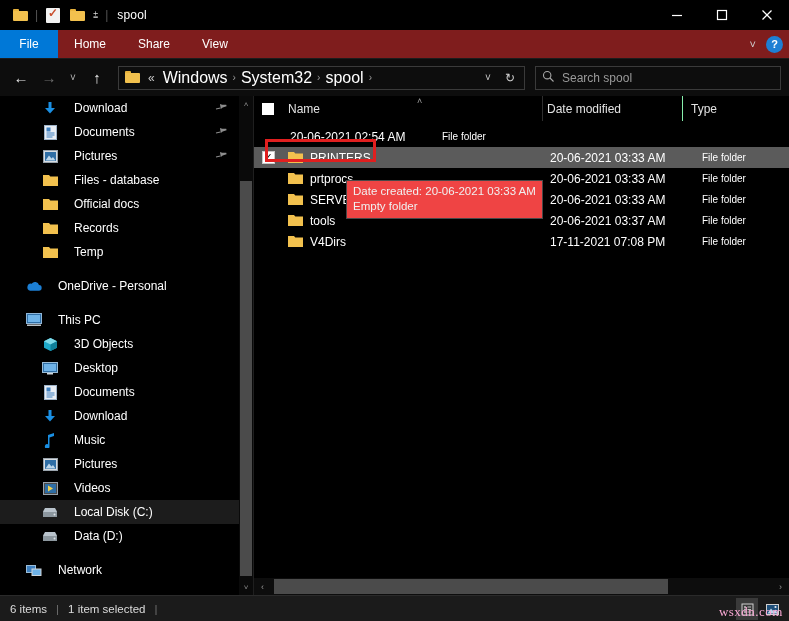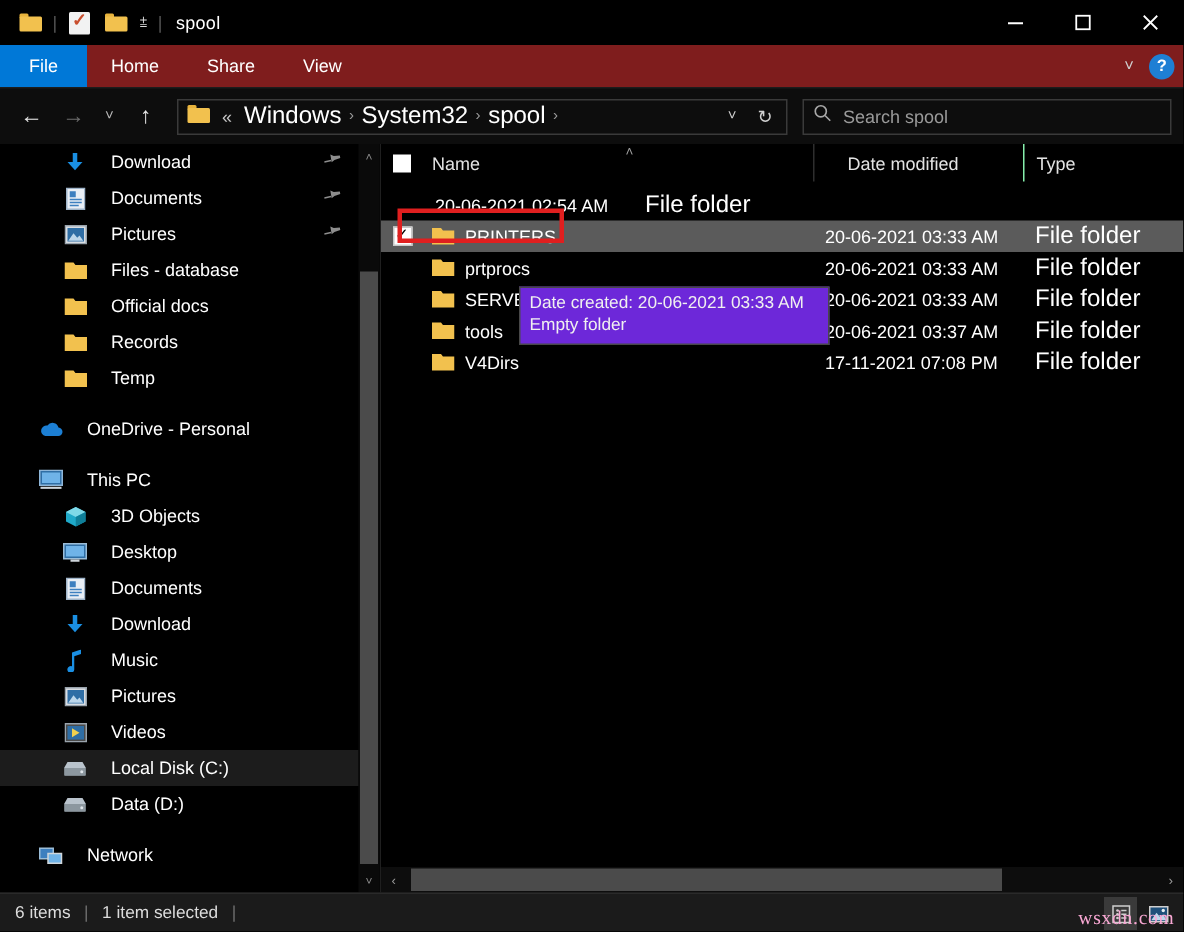--- a/index.html
+++ b/index.html
@@ -164,51 +164,51 @@
     height: 25px; flex: 0 0 25px; display: flex; align-items: center;
     background: #000000; position: relative;
   }
   .colhead .cell {
     font-size: 12px; color: #e2e2e2; height: 25px; display: flex; align-items: center;
     position: relative;
   }
   .col-chk { width: 28px; flex: 0 0 28px; display: flex; align-items: center; justify-content: center; }
   .hdr-chkbox { width: 12px; height: 12px; background: #ffffff; }
   .col-name { width: 260px; flex: 0 0 260px; padding-left: 6px; }
-  .col-date { width: 140px; flex: 0 0 140px; padding-left: 22px; border-left: 1px solid #2e2e2e; }
+  .col-date { width: 140px; flex: 0 0 140px; padding-left: 4px; border-left: 1px solid #2e2e2e; }
   .col-type { width: 100px; flex: 0 0 100px; padding-left: 8px; border-left: 1px solid #86efac; }
   .sortcaret {
     position: absolute; left: 135px; top: 0px; color: #9e9e9e; font-size: 9px;
   }
   .filelist { flex: 1 1 auto; position: relative; overflow: hidden; }
   .frow {
     height: 21px; display: flex; align-items: center; position: relative;
   }
   .frow.sel { background: #5b5b5b; }
   .fr-chk { width: 28px; flex: 0 0 28px; display: flex; align-items: center; justify-content: center; }
   .rowchk {
     width: 13px; height: 13px; background: #ffffff; border: 1px solid #c8c8c8;
     display: flex; align-items: center; justify-content: center;
     color: #000; font-size: 11px; line-height: 1;
   }
   .fr-name {
     width: 260px; flex: 0 0 260px; display: flex; align-items: center; gap: 7px; padding-left: 6px;
   }
   .fr-label { font-size: 12px; color: #ffffff; white-space: nowrap; }
   .fr-date { width: 140px; flex: 0 0 140px; font-size: 12px; color: #ffffff; padding-left: 8px; white-space: nowrap; }
-  .fr-type { width: 100px; flex: 0 0 100px; font-size: 16px; color: #ffffff; padding-left: 8px; white-space: nowrap; }
+  .fr-type { width: 100px; flex: 0 0 100px; font-size: 10px; color: #ffffff; padding-left: 8px; white-space: nowrap; margin-left: 12px; }
 
   
   .redbox {
     position: absolute; border: 3px solid #e01f1f; pointer-events: none;
   }
   
   .tooltip {
-    position: absolute; background: #6d28d9; border: 1px solid #484848;
-    padding: 3px 16px 4px 6px; z-index: 30; margin-top: 11px;
+    position: absolute; background: #ef4444; border: 1px solid #484848;
+    padding: 3px 6px 4px 6px; z-index: 30;
   }
   .tt-line { font-size: 11.5px; color: #f0f0f0; white-space: nowrap; line-height: 15px; }
 
   
   .hbar {
     height: 17px; flex: 0 0 17px; background: #0d0d0d; position: relative;
     display: flex; align-items: center;
   }
   .hb-arrow { width: 17px; height: 17px; display: flex; align-items: center; justify-content: center; color: #9a9a9a; font-size: 9px; }
   .hb-track { position: absolute; left: 17px; right: 17px; top: 1px; bottom: 1px; }

